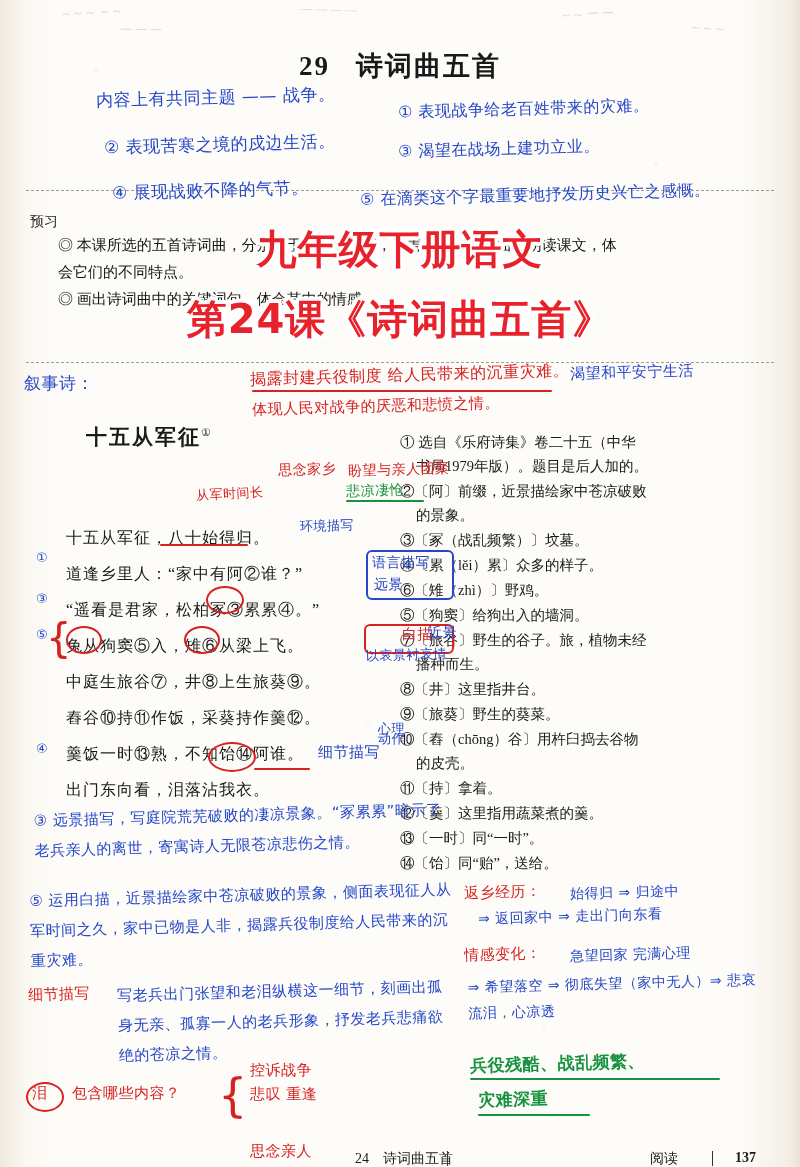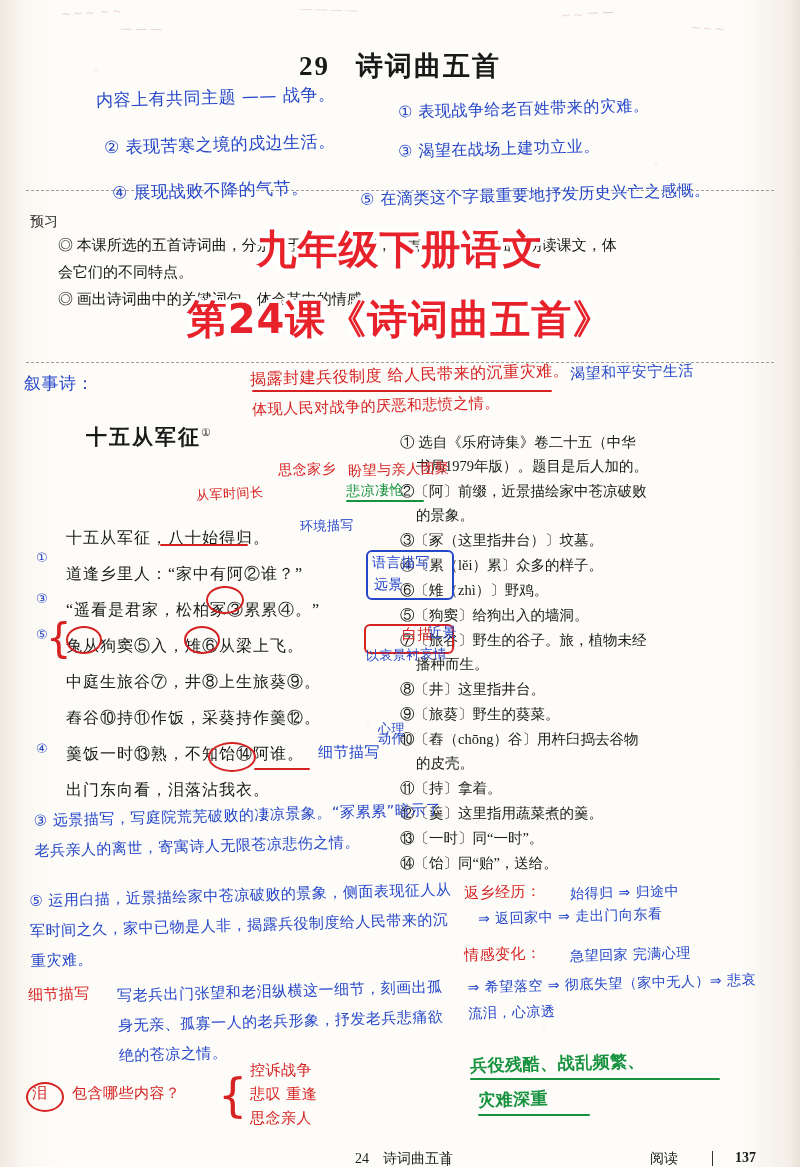--- a/index.html
+++ b/index.html
@@ -228,21 +228,21 @@
       <p>兔从狗窦⑤入，雉⑥从梁上飞。</p>
       <p>中庭生旅谷⑦，井⑧上生旅葵⑨。</p>
       <p>舂谷⑩持⑪作饭，采葵持作羹⑫。</p>
       <p>羹饭一时⑬熟，不知饴⑭阿谁。</p>
       <p>出门东向看，泪落沾我衣。</p>
     </div>
 
     <div class="notes">
       <p>① 选自《乐府诗集》卷二十五（中华书局1979年版）。题目是后人加的。</p>
       <p>②〔阿〕前缀，近景描绘家中苍凉破败的景象。</p>
-      <p>③〔冢（这里指井台）〕坟墓。</p>
+      <p>③〔冢（战乱频繁）〕坟墓。</p>
       <p>④〔累（lěi）累〕众多的样子。</p>
       <p>⑥〔雉（zhì）〕野鸡。</p>
       <p>⑤〔狗窦〕给狗出入的墙洞。</p>
       <p>⑦〔旅谷〕野生的谷子。旅，植物未经播种而生。</p>
       <p>⑧〔井〕这里指井台。</p>
       <p>⑨〔旅葵〕野生的葵菜。</p>
       <p>⑩〔舂（chōng）谷〕用杵臼捣去谷物的皮壳。</p>
       <p>⑪〔持〕拿着。</p>
       <p>⑫〔羹〕这里指用蔬菜煮的羹。</p>
       <p>⑬〔一时〕同“一时”。</p>
@@ -308,21 +308,21 @@
   <div class="hw blue sz15 rot-1" style="left:30px; top:880px; white-space:normal; width:430px; line-height:30px;">⑤ 运用白描，近景描绘家中苍凉破败的景象，侧面表现征人从军时间之久，家中已物是人非，揭露兵役制度给人民带来的沉重灾难。</div>
 
   <div class="hw red sz15 rot-1" style="left:28px; top:986px;">细节描写</div>
   <div class="hw blue sz15 rot-1" style="left:118px; top:976px; white-space:normal; width:330px; line-height:30px;">写老兵出门张望和老泪纵横这一细节，刻画出孤身无亲、孤寡一人的老兵形象，抒发老兵悲痛欲绝的苍凉之情。</div>
   <div class="circle-mark" style="left:26px; top:1082px; width:34px; height:26px;"></div>
   <div class="hw red sz15" style="left:32px; top:1085px;">泪</div>
   <div class="hw red sz15" style="left:72px; top:1085px;">包含哪些内容？</div>
   <div class="brace" style="left:218px; top:1068px; font-size:46px;">{</div>
   <div class="hw red sz15" style="left:250px; top:1062px;">控诉战争</div>
   <div class="hw red sz15" style="left:250px; top:1086px;">悲叹 重逢</div>
-  <div class="hw red sz15" style="left:250px; top:1110px;">思念亲人</div>
+  <div class="hw red sz15" style="left:250px; top:1143px;">思念亲人</div>
 
   <div class="hw red sz15 rot-1" style="left:464px; top:884px;">返乡经历：</div>
   <div class="hw blue sz14 rot-1" style="left:570px; top:884px;">始得归 ⇒ 归途中</div>
   <div class="hw blue sz14 rot-1" style="left:478px; top:908px;">⇒ 返回家中 ⇒ 走出门向东看</div>
   <div class="hw red sz15 rot-1" style="left:464px; top:946px;">情感变化：</div>
   <div class="hw blue sz14 rot-1" style="left:570px; top:946px;">急望回家 完满心理</div>
   <div class="hw blue sz14 rot-1" style="left:468px; top:970px; white-space:normal; width:300px; line-height:26px;">⇒ 希望落空 ⇒ 彻底失望（家中无人）⇒ 悲哀流泪，心凉透</div>
 
   <div class="hw green sz17 rot-1" style="left:470px; top:1054px; font-weight:bold;">兵役残酷、战乱频繁、</div>
   <div class="hw green sz17 rot-1" style="left:478px; top:1090px; font-weight:bold;">灾难深重</div>

